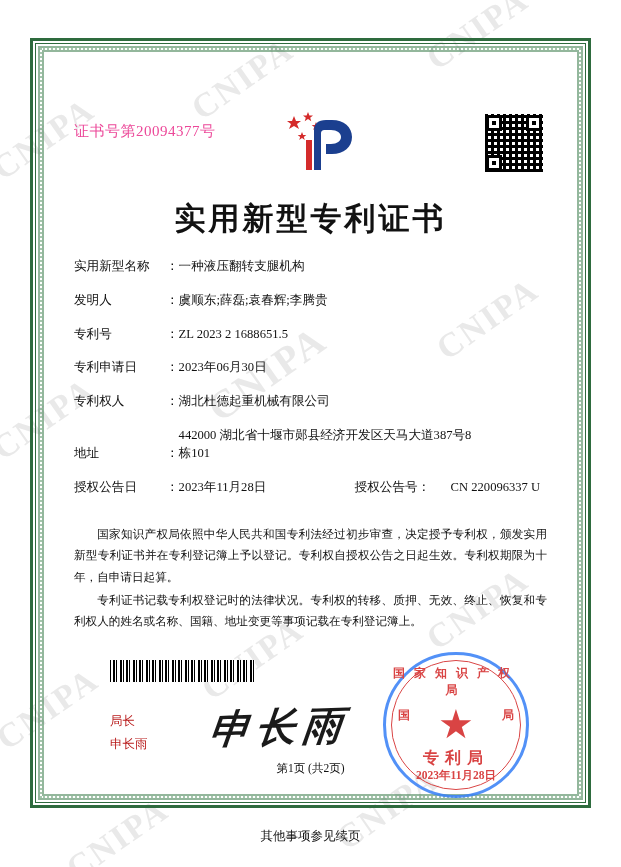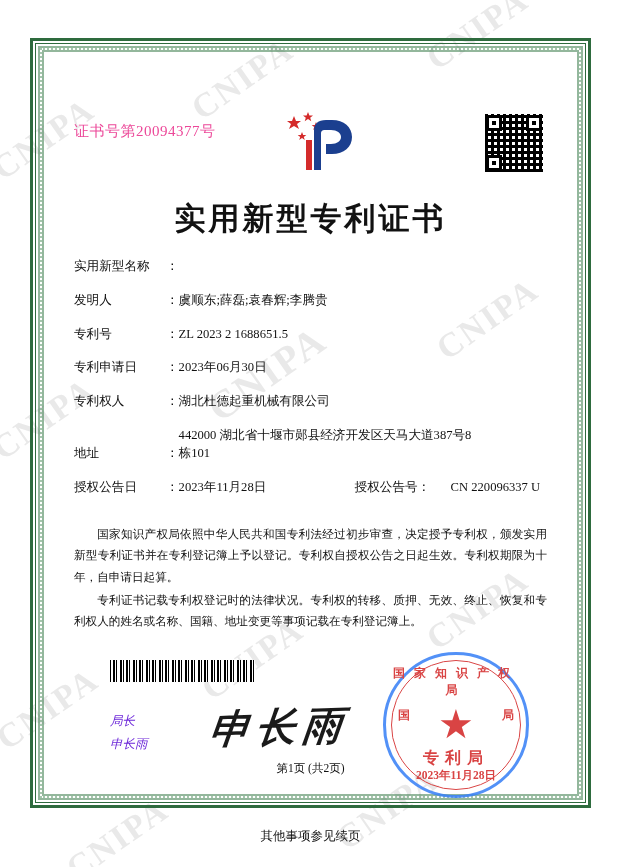--- a/index.html
+++ b/index.html
@@ -219,22 +219,21 @@
       #000 6px 7px, #fff 7px 10px, #000 10px 12px, #fff 12px 13px);
   }
 
   
   .sig-label {
     position: absolute;
     left: 58px;
     top: 650px;
     font-size: 12.5px;
     line-height: 1.8;
-    color: #6d28d9;
-    font-style: italic;
+    color: #b91c1c;
   }
   .sig-hand {
     position: absolute;
     left: 158px;
     top: 640px;
     font-size: 40px;
     font-family: "DejaVu Serif", "Liberation Serif", serif;
     font-style: italic;
     font-weight: bold;
     color: #1a1a1a;
@@ -377,20 +376,21 @@
       </div>
     </div>
 
     <div class="title">实用新型专利证书</div>
 
     <div class="fields">
 
       <div class="row">
         <div class="label">实用新型名称</div>
         <div class="colon">：</div>
+        <div class="value">一种液压翻转支腿机构</div>
       </div>
 
       <div class="row">
         <div class="label">
           <span>发明人</span>
         </div>
         <div class="colon">：</div>
         <div class="value">虞顺东;薛磊;袁春辉;李腾贵</div>
       </div>
 

